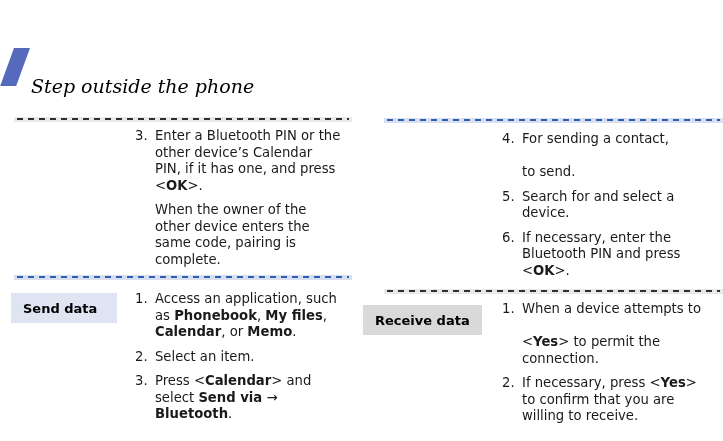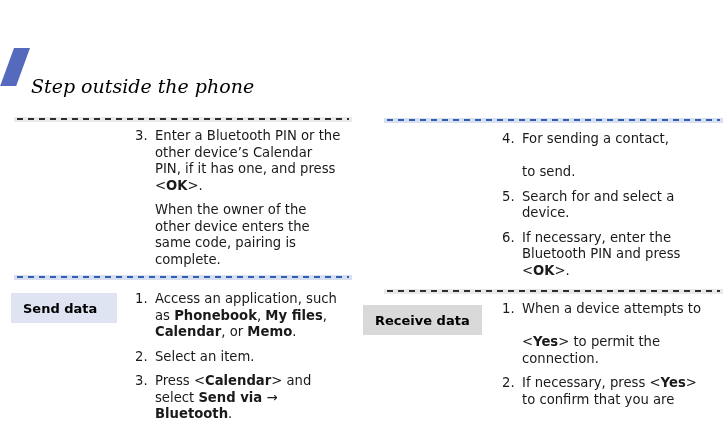--- a/index.html
+++ b/index.html
@@ -152,19 +152,19 @@
         <div class="step-text"><span>If necessary, enter the</span><br><span>Bluetooth PIN and press</span><br><span>&lt;</span><b>OK</b><span>&gt;.</span></div>
       </div>
     </div>
   <div class="steps" id="receive-steps">
       <div class="step">
         <span class="step-num">1.</span>
         <div class="step-text"><span>When a device attempts to</span><br><br><span>&lt;</span><b>Yes</b><span>&gt; to permit the</span><br><span>connection.</span></div>
       </div>
       <div class="step">
         <span class="step-num">2.</span>
-        <div class="step-text"><span>If necessary, press &lt;</span><b>Yes</b><span>&gt;</span><br><span>to confirm that you are</span><br></div>
+        <div class="step-text"><span>If necessary, press &lt;</span><b>Yes</b><span>&gt;</span><br><span>to confirm that you are</span><br><span>willing to receive.</span></div>
       </div>
     </div>
 
   <div class="page-number">26</div>
 
 </div>
 
 </body></html>

